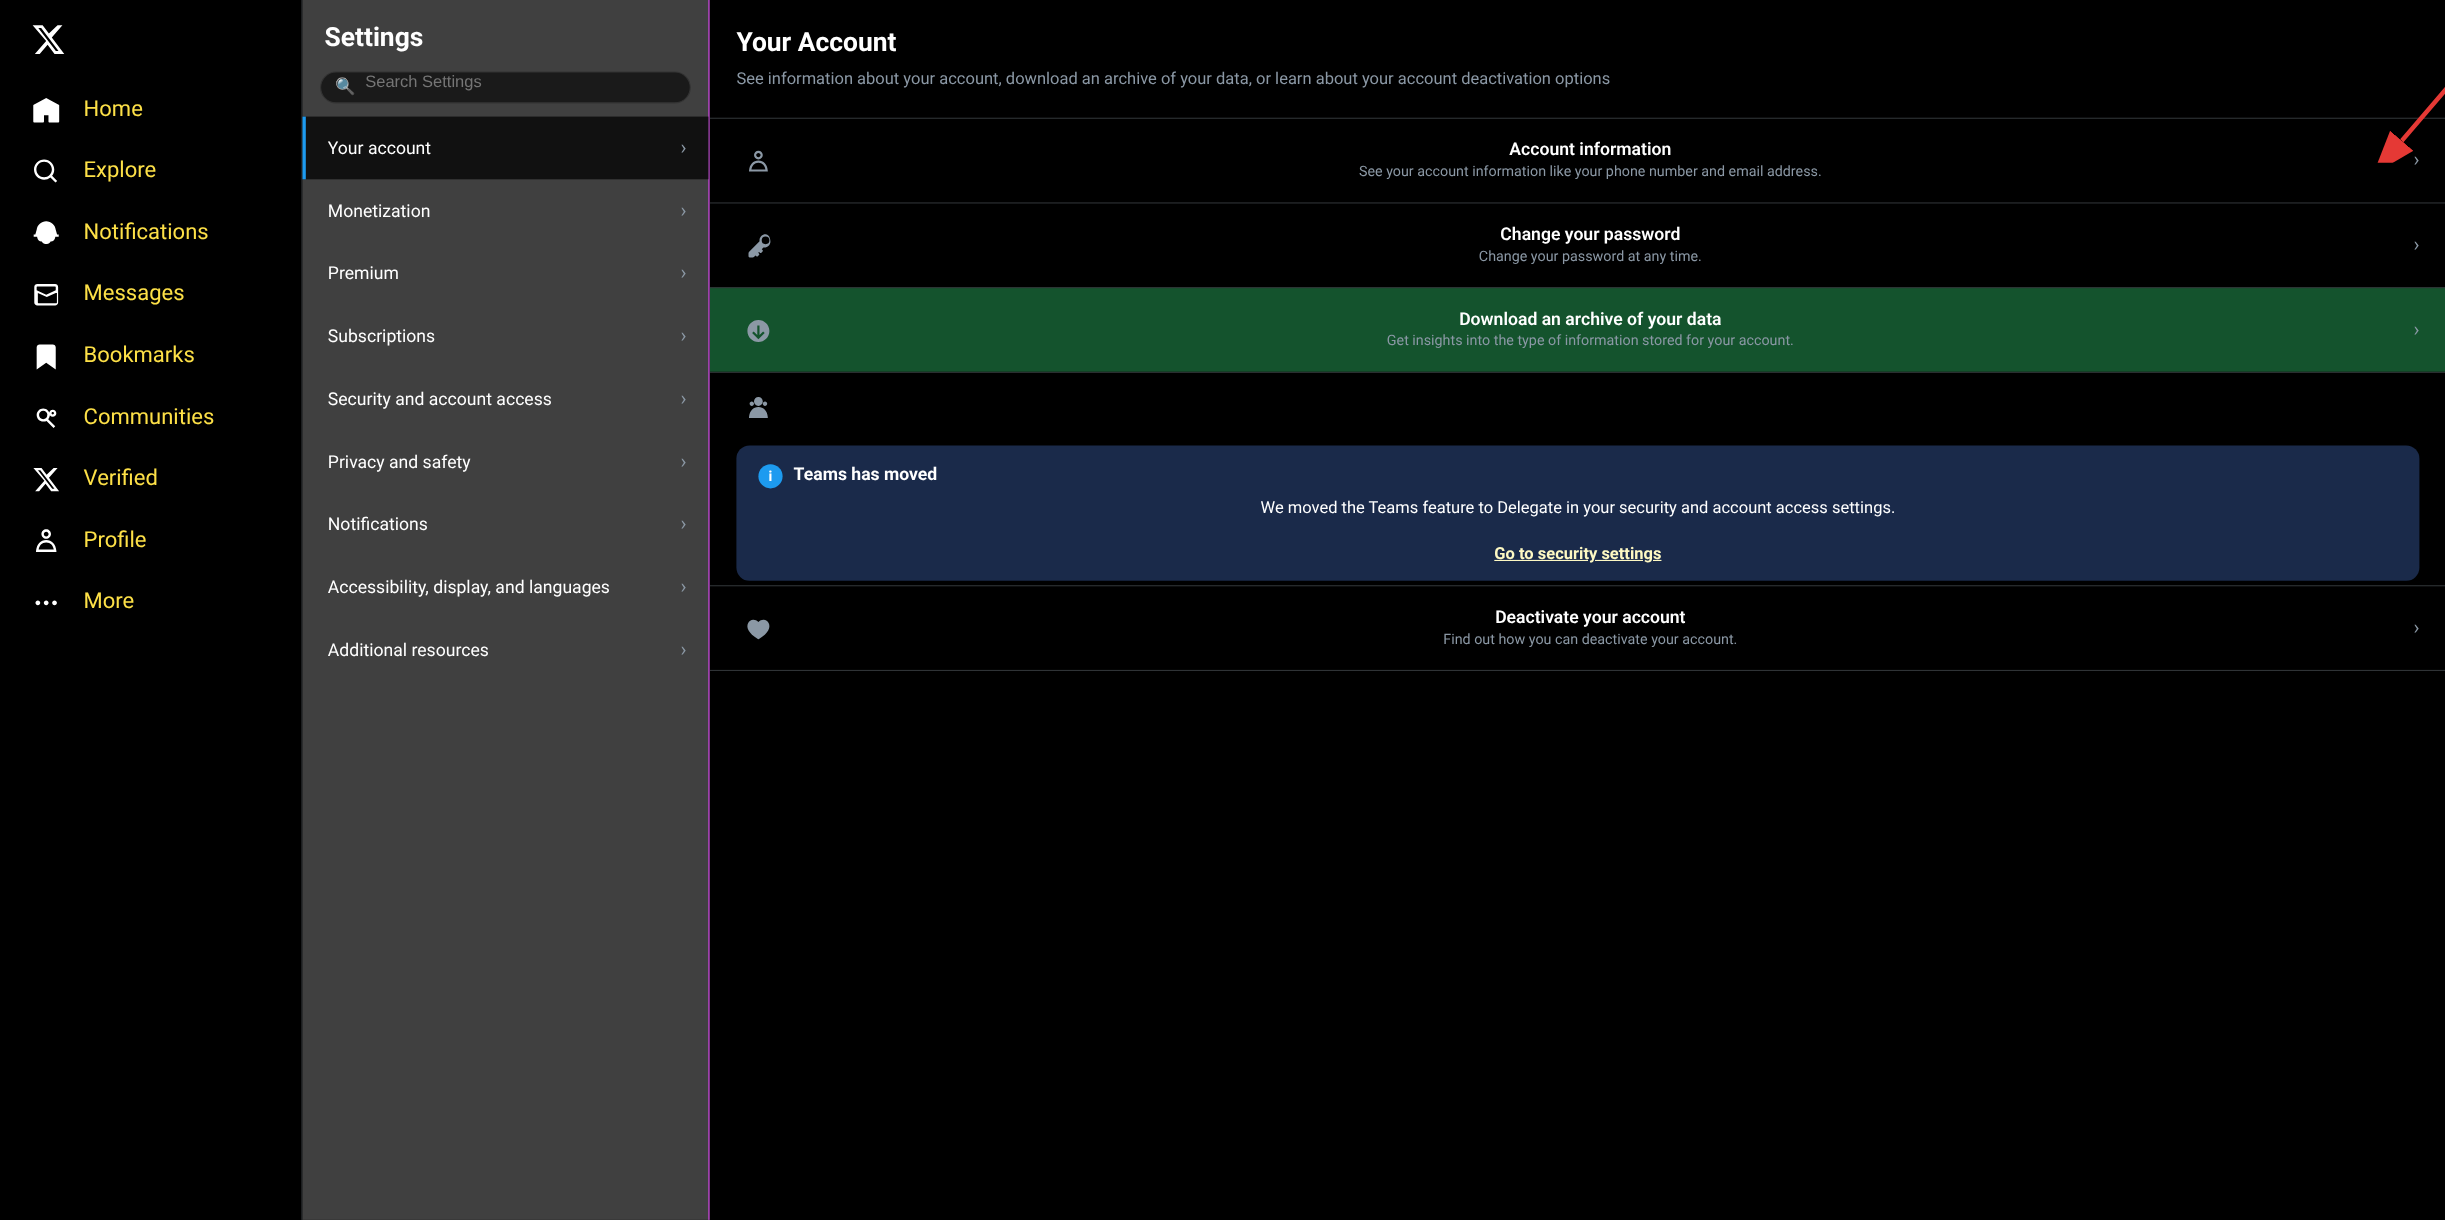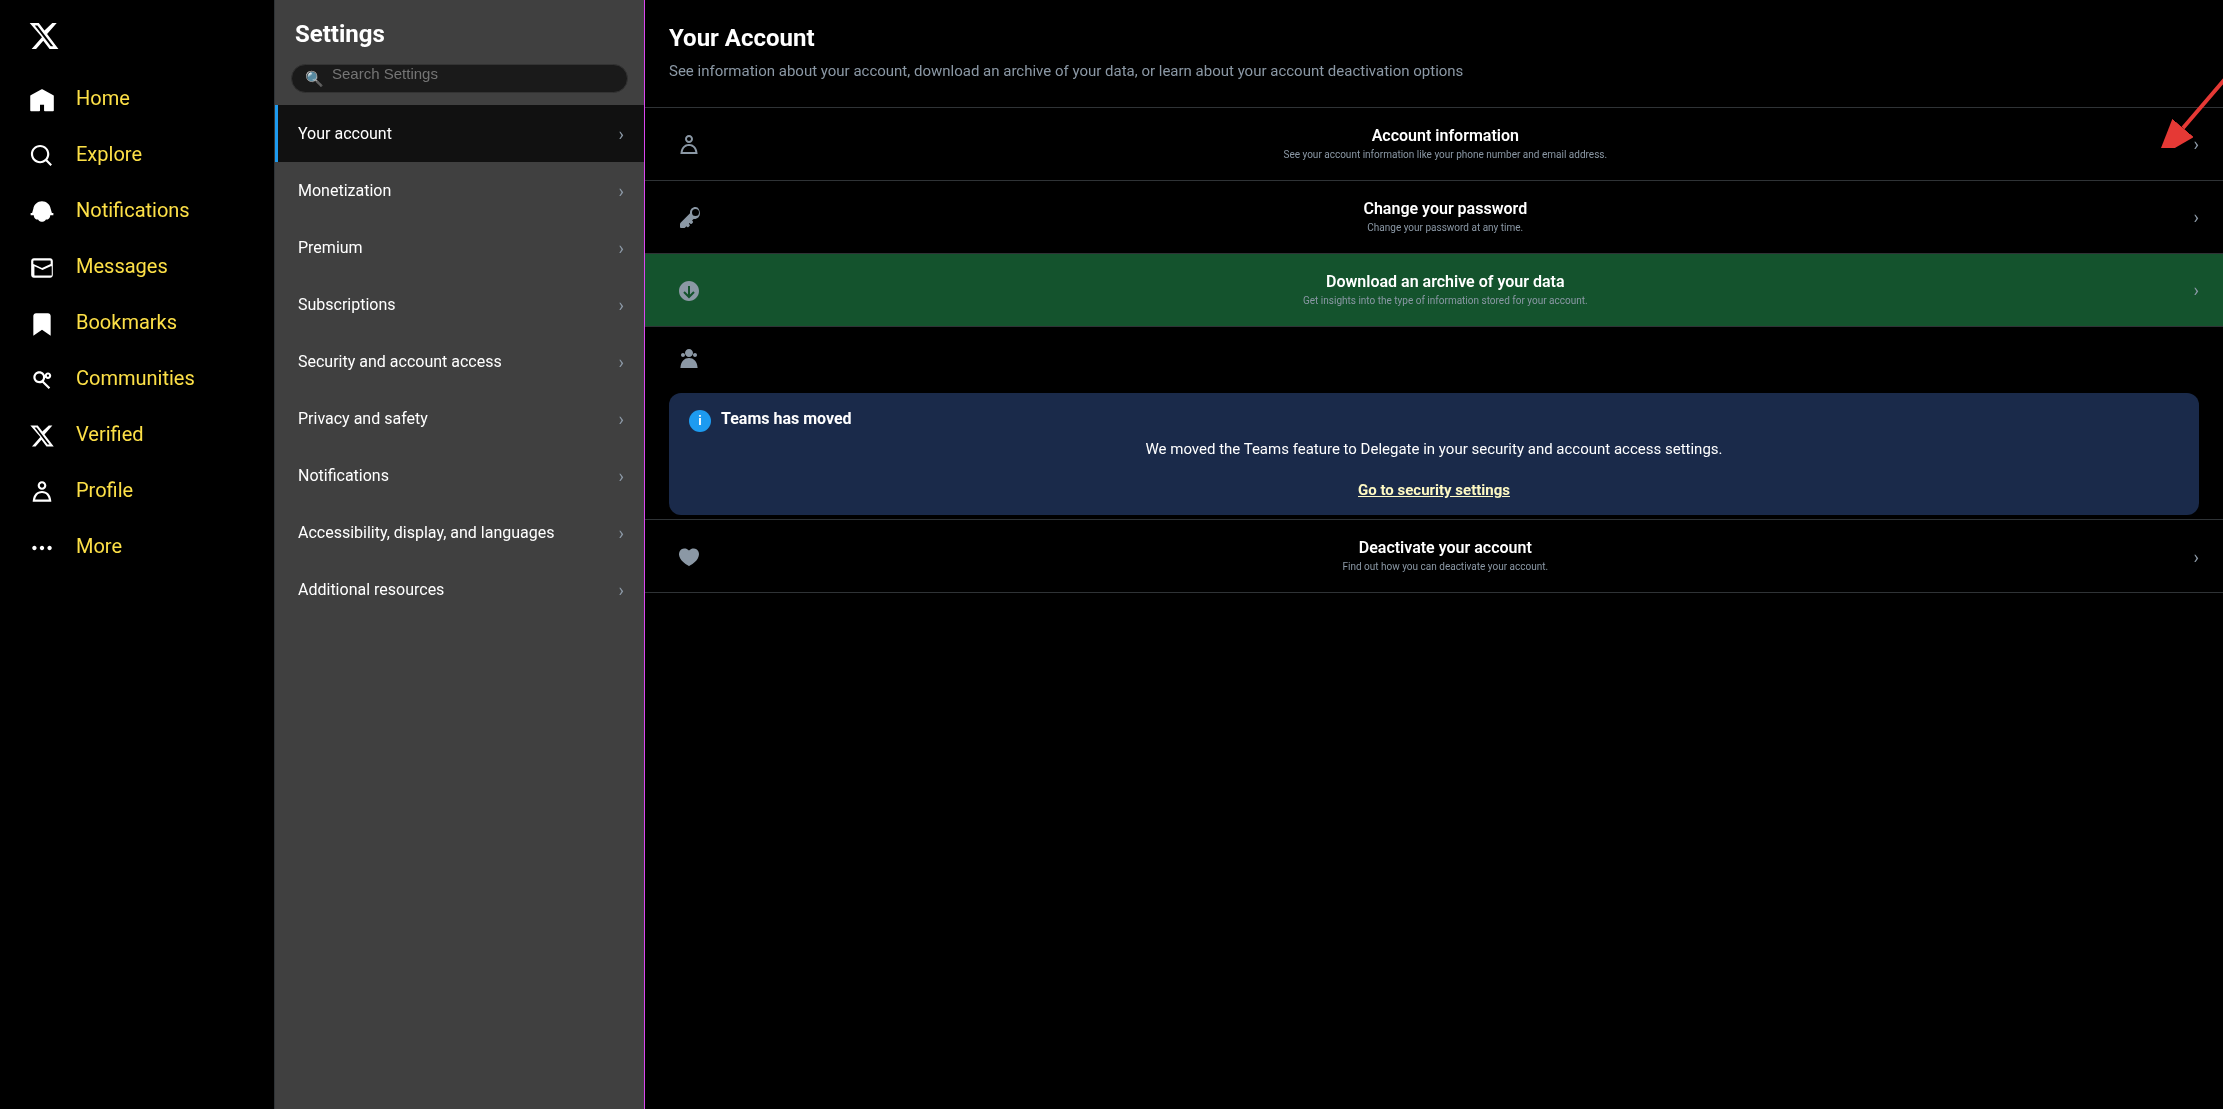--- a/index.html
+++ b/index.html
@@ -142,21 +142,21 @@
     .content-row .row-text {
       flex: 1;
     }
     .content-row .row-text h3 {
       font-size: 16px;
       font-weight: 600;
       color: #fff;
       margin-bottom: 3px;
     }
     .content-row .row-text p {
-      font-size: 10px;
+      font-size: 13px;
       color: #8b98a5;
       line-height: 1.4;
     }
     .content-row .row-chevron {
       color: #8b98a5;
       font-size: 18px;
       margin-left: 12px;
     }
 
     

